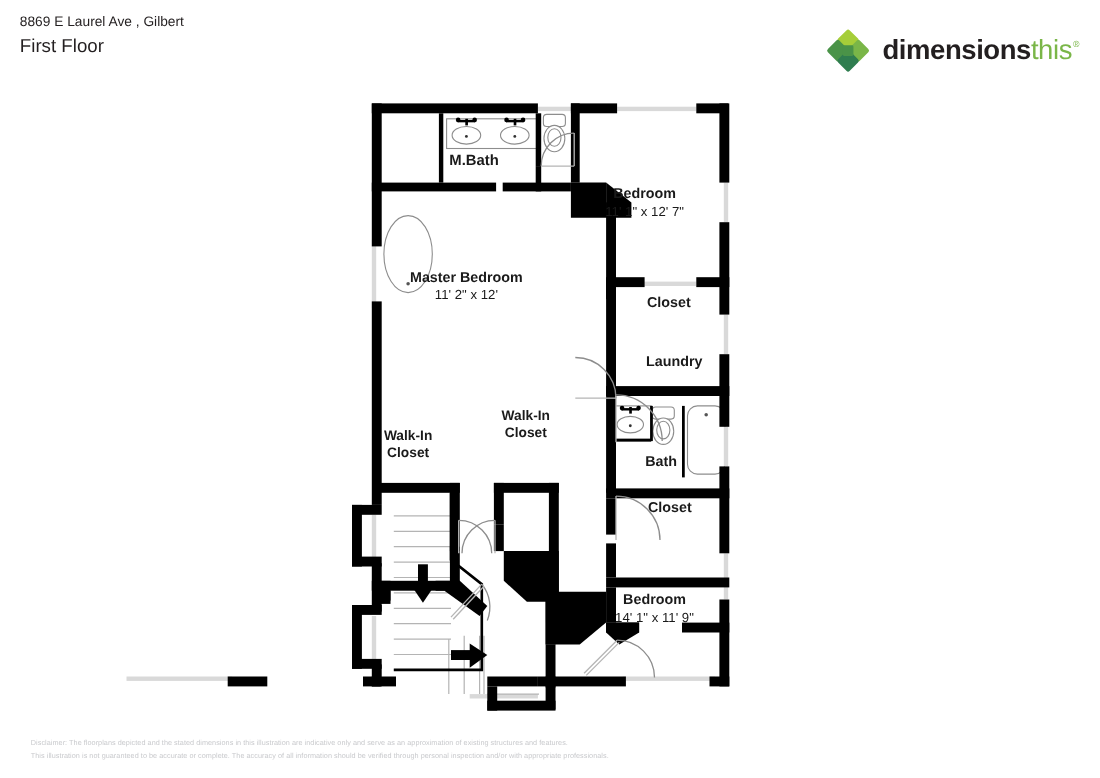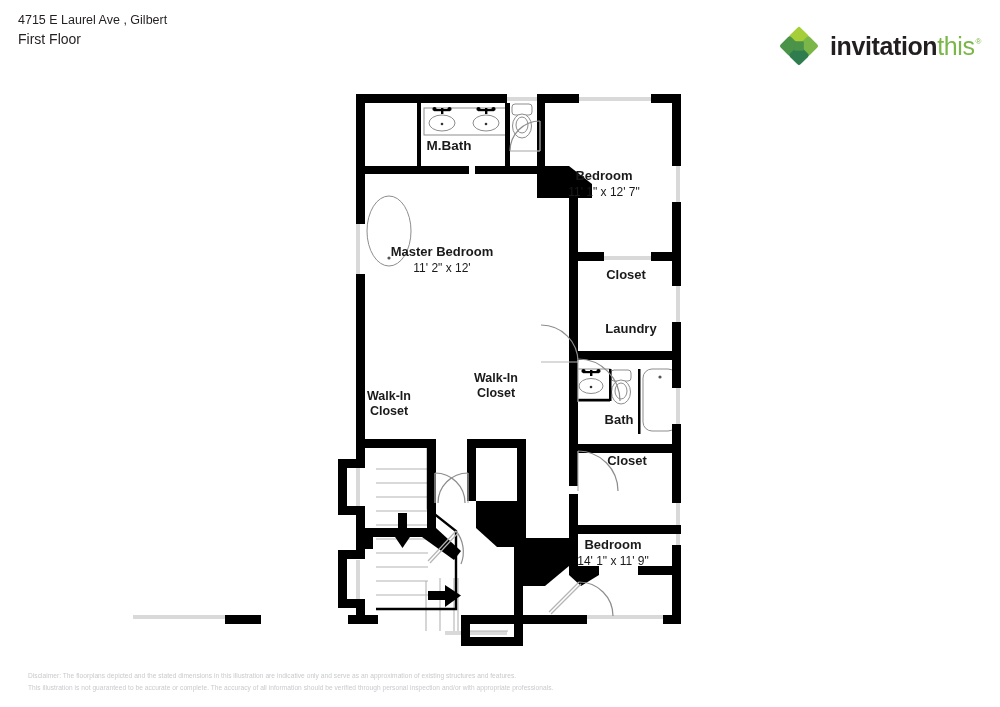--- a/index.html
+++ b/index.html
@@ -19,21 +19,21 @@
     left: 18px;
     top: 12px;
     line-height: 1.42;
   }
   .addr-line1 {
     font-size: 12.5px;
     color: #231f20;
     white-space: nowrap;
   }
   .addr-line2 {
-    font-size: 14px;
+    font-size: 17px;
     color: #231f20;
     white-space: nowrap;
   }
   .logo-block {
     position: absolute;
     right: 20px;
     top: 24px;
     display: flex;
     align-items: center;
     gap: 9px;
@@ -65,21 +65,20 @@
     position: relative;
     top: -11px;
     left: 1px;
   }
   .plan-wrap {
     position: absolute;
     left: 0;
     top: 88px;
     width: 796px;
     height: 560px;
-    padding-left: 18px;
   }
   .plan-svg {
     display: block;
     width: 1000px;
     height: 560px;
   }
   .disclaimer {
     position: absolute;
     left: 28px;
     bottom: 14px;
@@ -91,36 +90,36 @@
     line-height: 1.72;
     white-space: nowrap;
     letter-spacing: 0.04px;
   }
   text { font-family: "Liberation Sans", sans-serif; }
 </style>
 </head>
 <body>
 
 <div class="addr-block">
-  <div class="addr-line1">4715 E Laurel Ave , Gilbert</div>
+  <div class="addr-line1">8869 E Laurel Ave , Gilbert</div>
   <div class="addr-line2">First Floor</div>
 </div>
 
 <div class="logo-block">
   <svg class="logo-mark" viewBox="0 0 100 100">
     <g transform="translate(50,50)">
       <rect x="-34" y="-34" width="34" height="34" rx="5" transform="rotate(45) translate(2,2)" fill="#a6ce39"></rect>
       <rect x="0" y="-34" width="34" height="34" rx="5" transform="rotate(45) translate(-2,2)" fill="#7ab648"></rect>
       <rect x="-34" y="0" width="34" height="34" rx="5" transform="rotate(45) translate(2,-2)" fill="#4a9348"></rect>
       <rect x="0" y="0" width="34" height="34" rx="5" transform="rotate(45) translate(-2,-2)" fill="#2f7d4f"></rect>
       <rect x="-11" y="-11" width="22" height="22" rx="3" fill="#4a9348"></rect>
     </g>
   </svg>
   <div class="logo-word">
-    <span class="w1">invitation</span>
+    <span class="w1">dimensions</span>
       <span class="w2">this</span>
       <span class="tm">®</span>
   </div>
 </div>
 
 <div class="plan-wrap">
 <svg class="plan-svg" viewBox="0 0 1000 560">
 
   <g stroke="#8d8d8d" fill="#ffffff" stroke-width="1">
 

